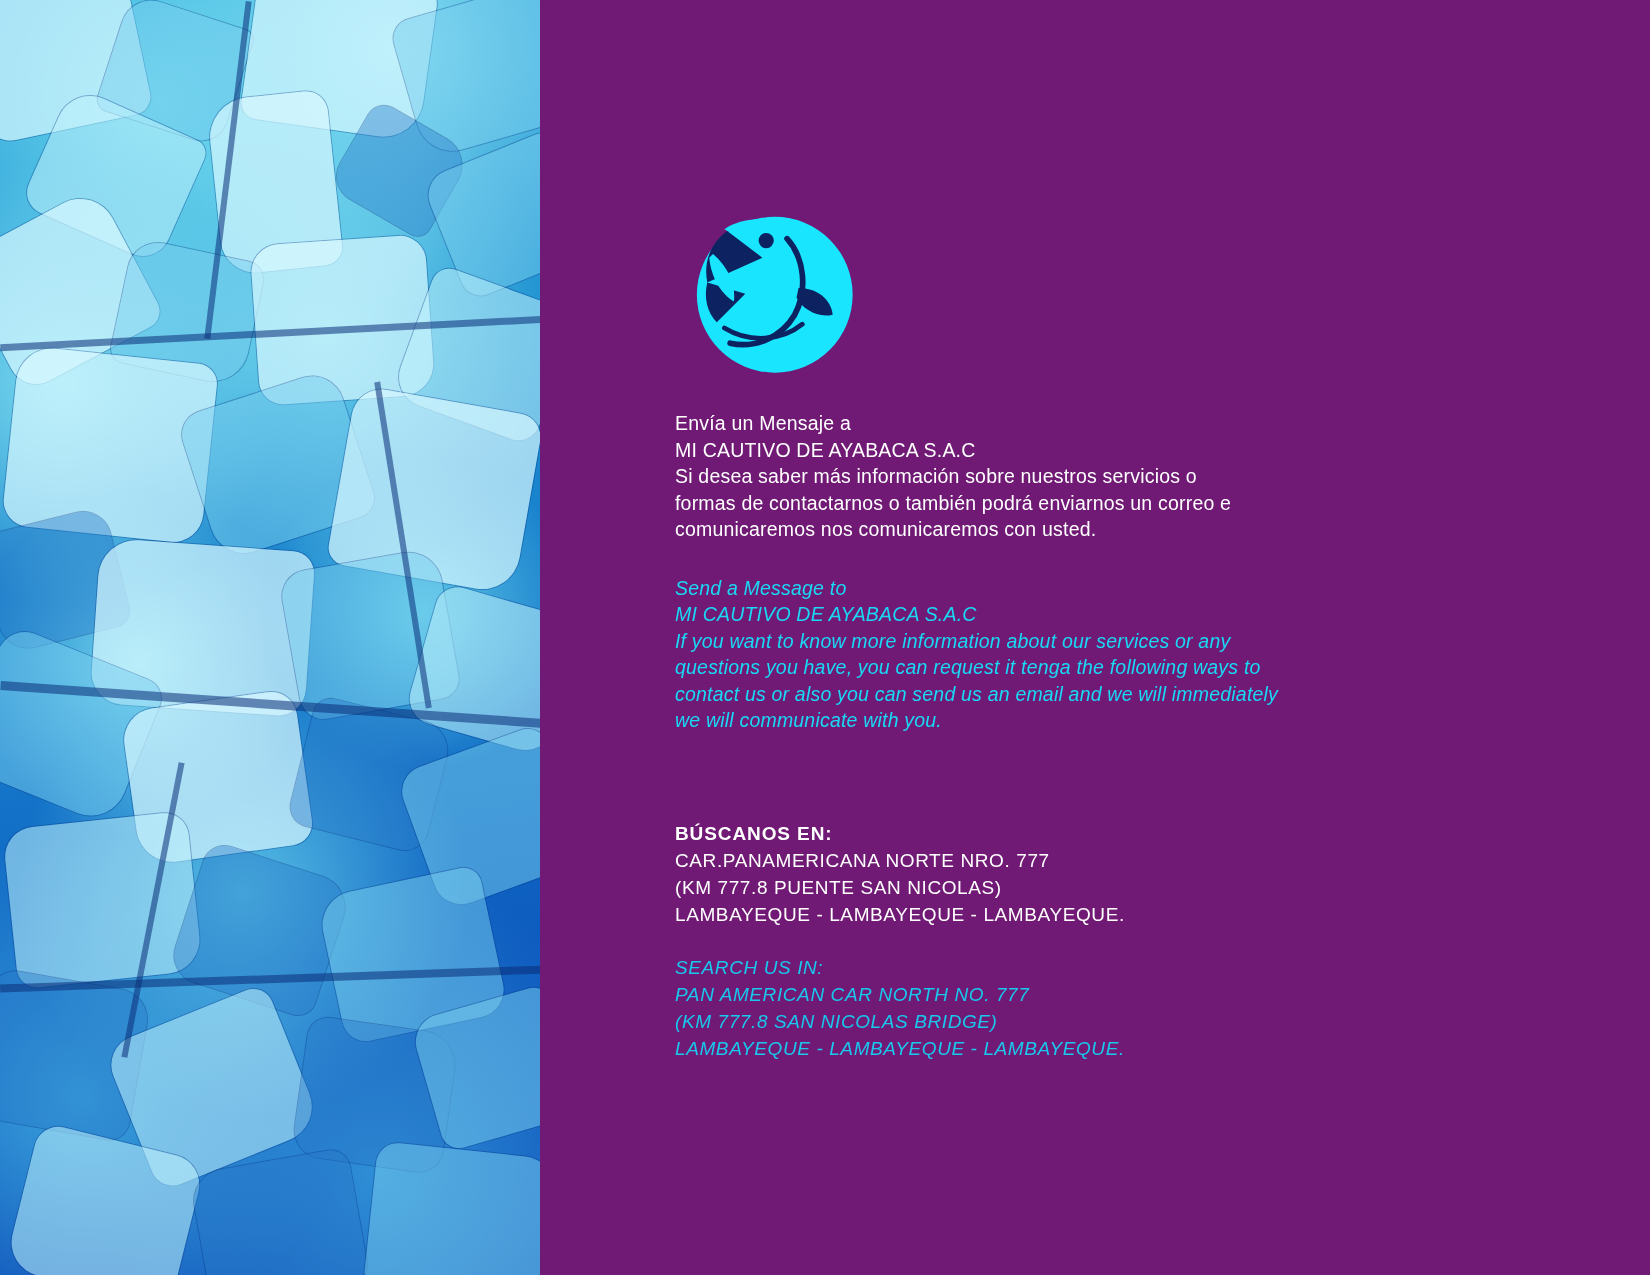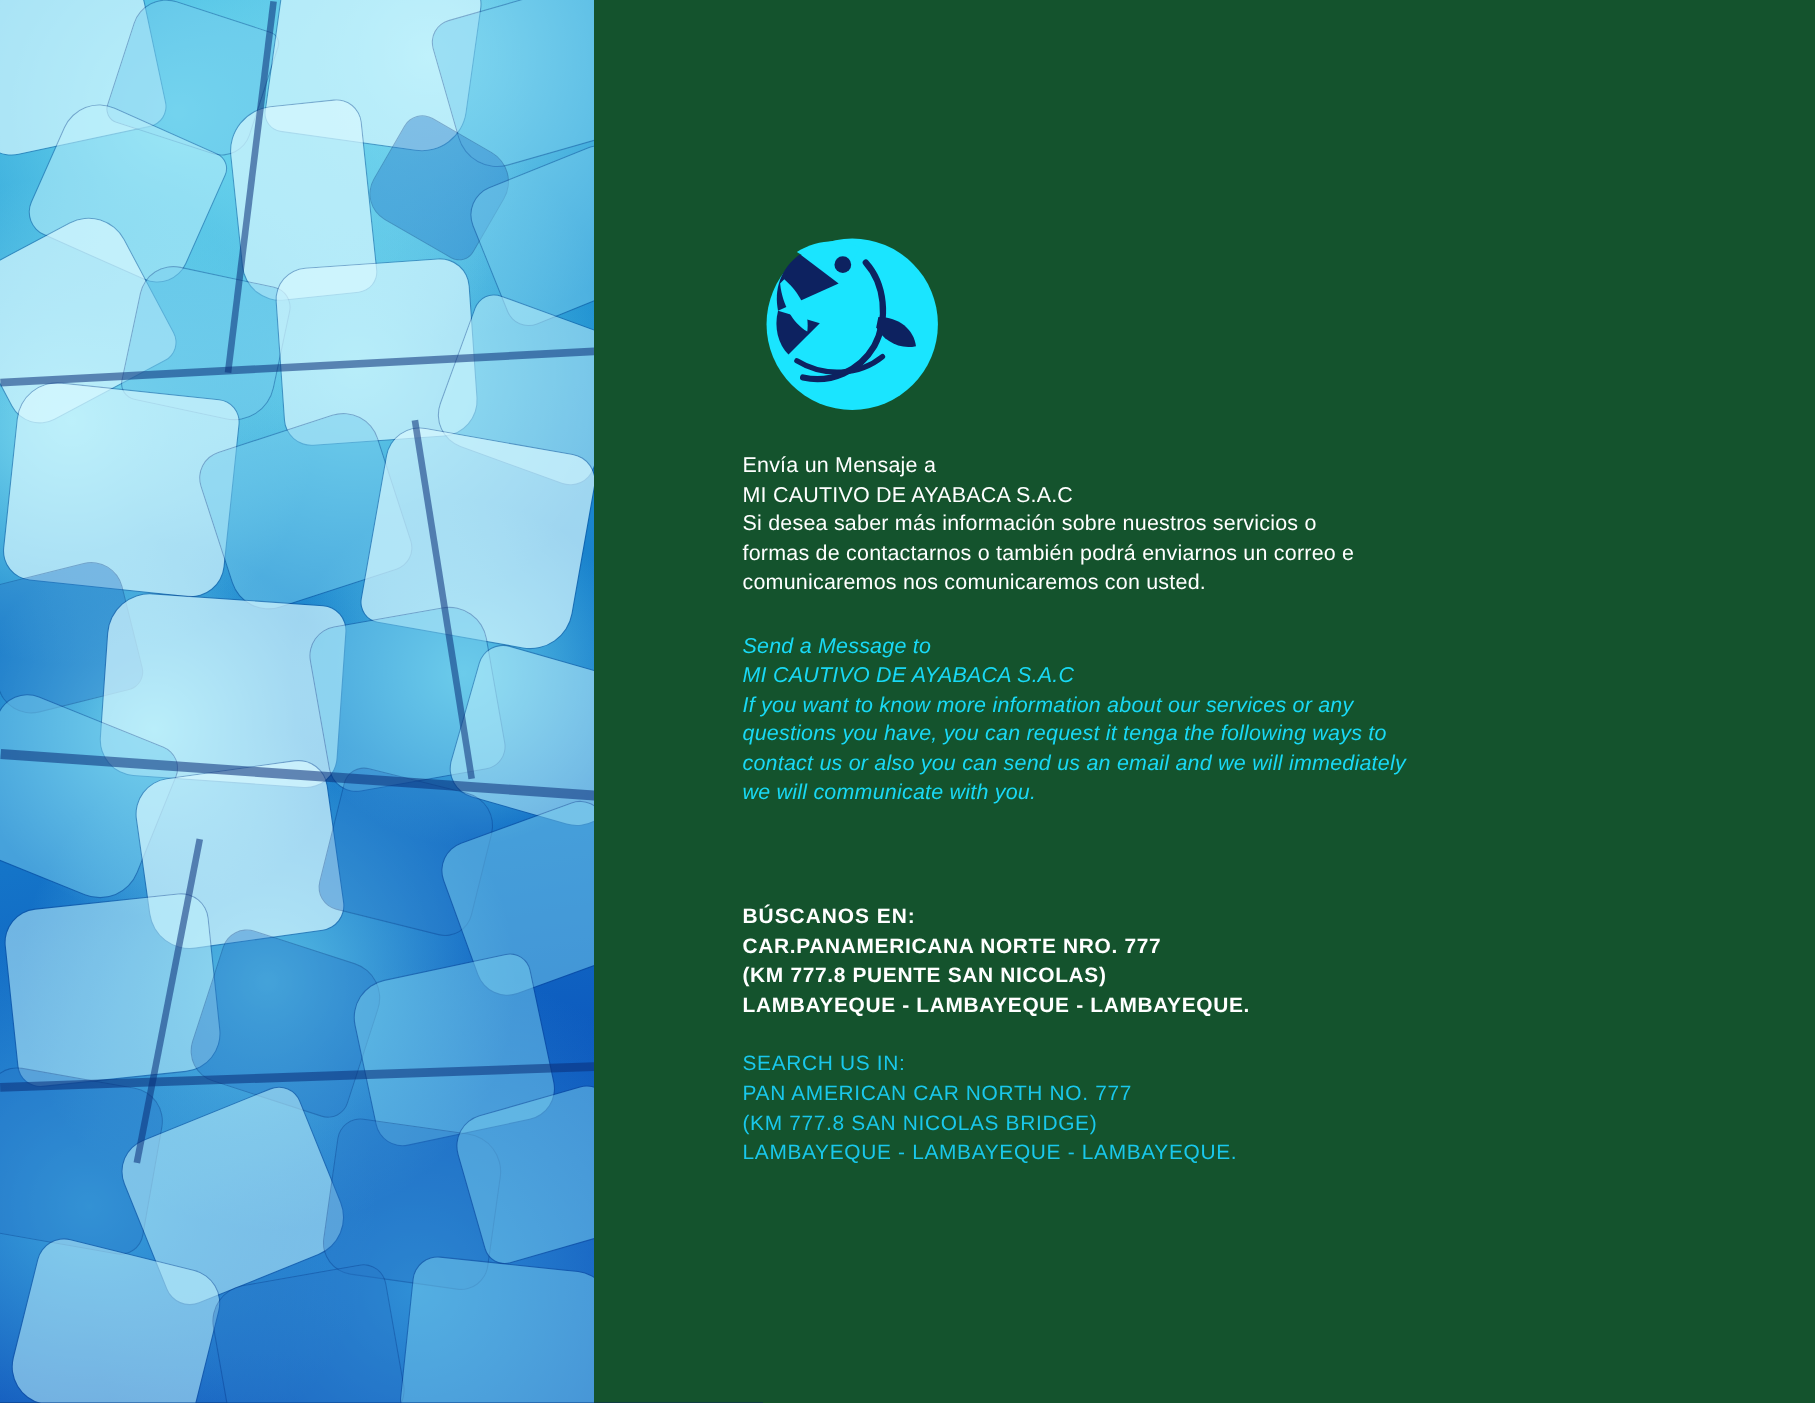--- a/index.html
+++ b/index.html
@@ -57,21 +57,21 @@
   .crack {
     position: absolute;
     background: rgba(9, 45, 120, 0.55);
   }
 
   
   .content-panel {
     position: relative;
     flex: 1 1 auto;
     height: 1275px;
-    background: #14532d;
+    background: #701a75;
   }
   .logo {
     position: absolute;
     left: 135px;
     top: 195px;
     width: 190px;
     height: 190px;
   }
   .text-block {
     position: absolute;
@@ -94,22 +94,22 @@
     left: 135px;
     top: 820px;
     width: 760px;
   }
   .addr-line {
     margin: 0;
     font-size: 19px;
     line-height: 27px;
     letter-spacing: 0.6px;
   }
-  .addr-line.white { color: #ffffff; font-weight: bold; }
-  .addr-line.cyan  { color: #19c8ec; }
+  .addr-line.white { color: #ffffff; }
+  .addr-line.cyan  { color: #19c8ec; font-style: italic; }
   .addr-line.bold  { font-weight: bold; letter-spacing: 0.9px; }
   .gap-addr { height: 26px; }
 </style>
 </head>
 <body>
 
 <div class="page">
 
   <div class="image-panel">
     <div class="ice-base"></div>

